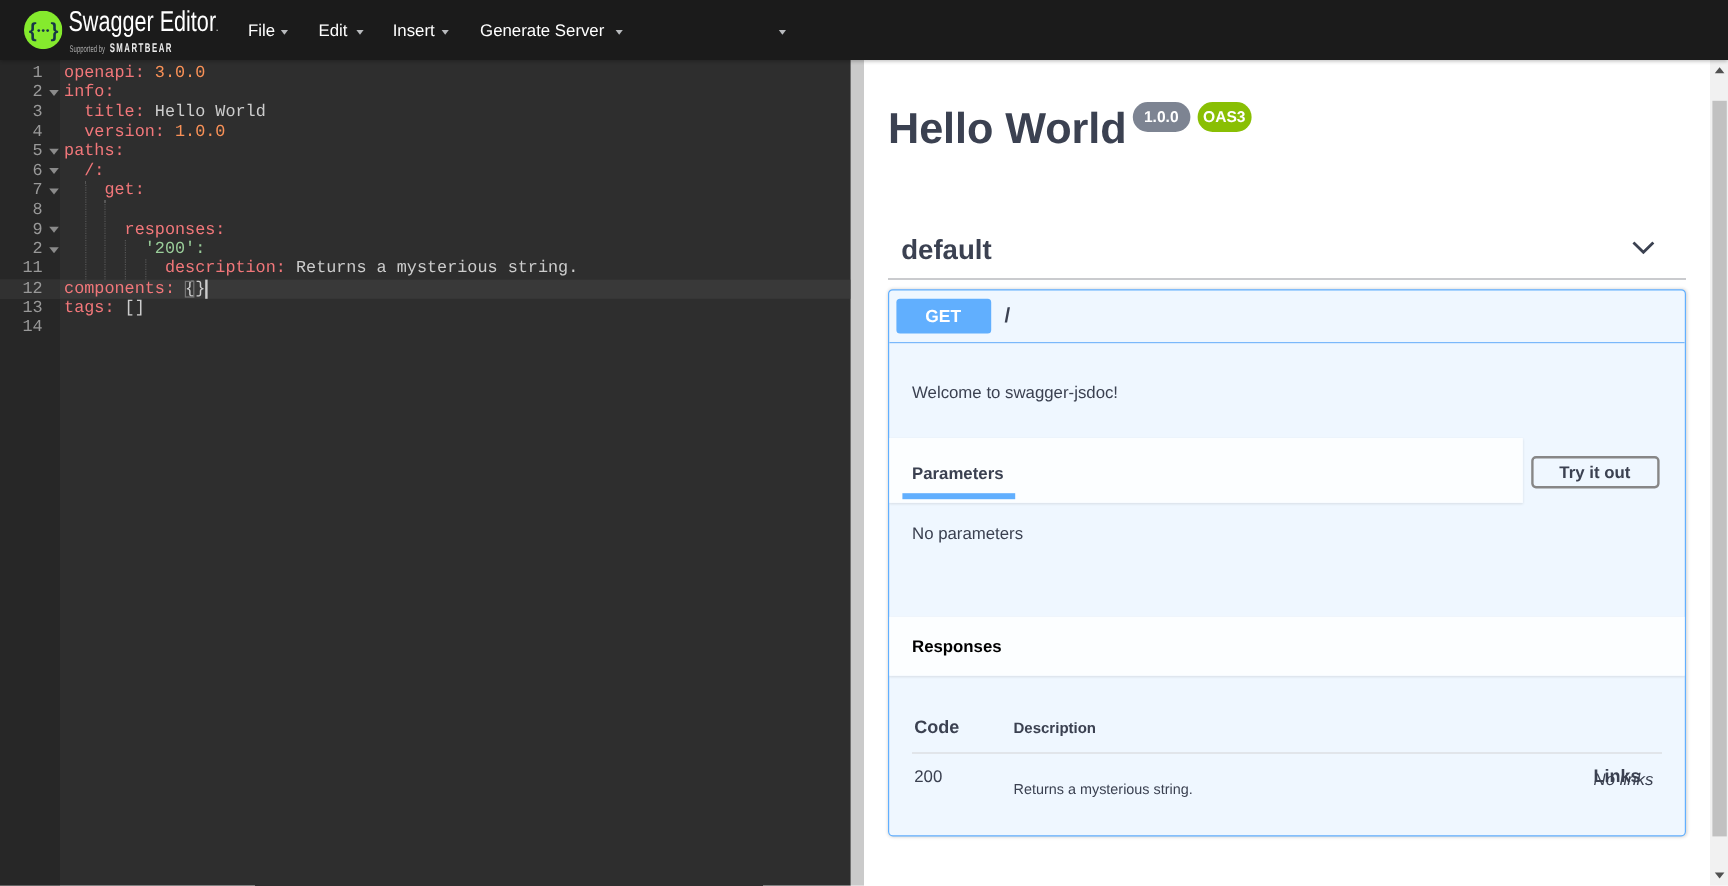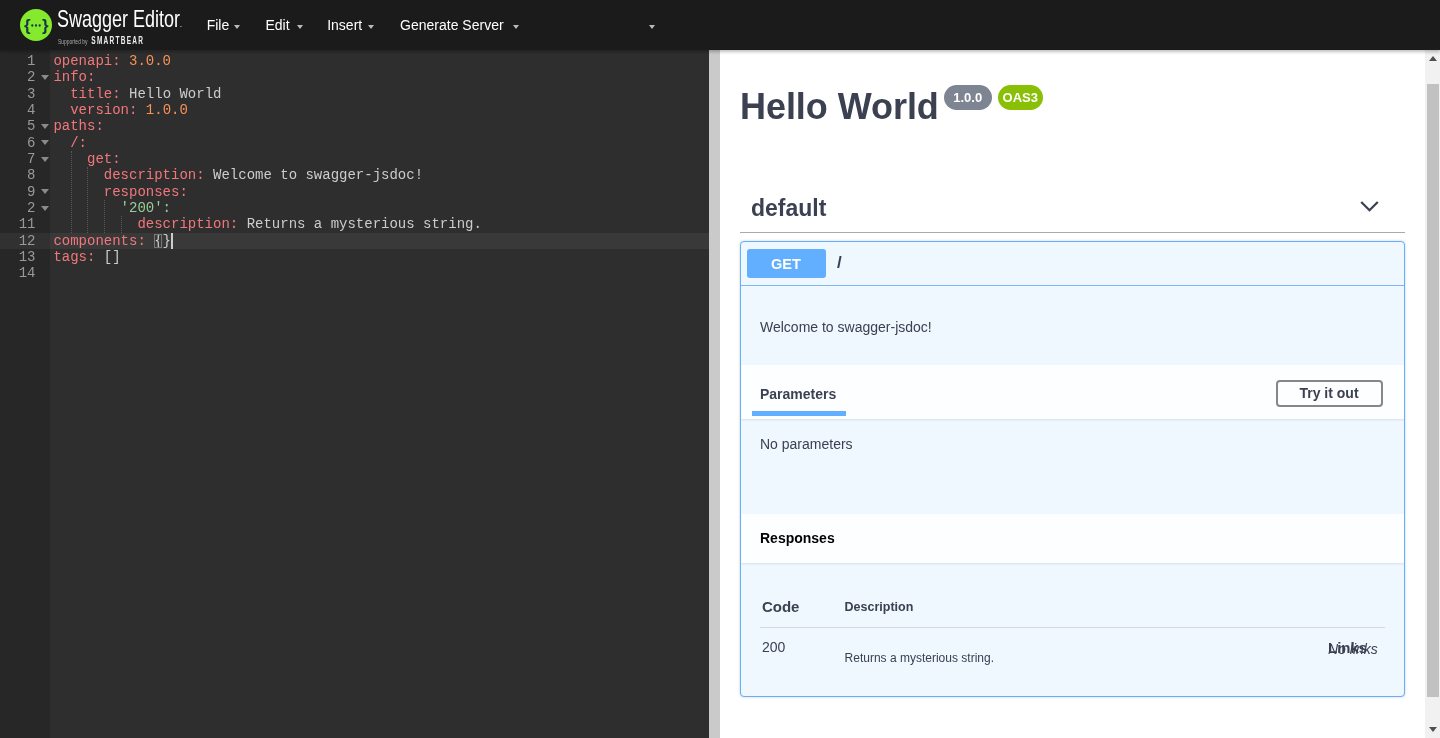--- a/index.html
+++ b/index.html
@@ -53,21 +53,21 @@
   #taghr{position:absolute;left:20px;top:182px;width:665px;height:1px;background:#a8aaae;}
   
   #opblock{position:absolute;left:20px;top:191px;width:665px;height:456px;box-sizing:border-box;
     border:1px solid #61affe;border-radius:4px;background:#eff7ff;box-shadow:0 0 3px rgba(0,0,0,.19);overflow:hidden;}
   
   #summary{position:absolute;left:0;top:0;width:663px;height:42.5px;border-bottom:1px solid #7ab8fb;}
   #getbtn{position:absolute;left:5.5px;top:7px;width:79px;height:29px;background:#61affe;border-radius:3px;
     color:#fff;font-size:14.5px;font-weight:bold;display:flex;align-items:center;justify-content:center;}
   #path{position:absolute;left:96px;top:11px;font-size:17px;font-weight:bold;color:#3b4151;line-height:19px;}
   #desc{position:absolute;left:19px;top:77px;font-size:14px;color:#3b4151;}
-  #phdr{position:absolute;left:0;top:123px;width:683px;height:54px;background:rgba(255,255,255,.8);
+  #phdr{position:absolute;left:0;top:123px;width:528px;height:54px;background:rgba(255,255,255,.8);
     box-shadow:0 1px 2px rgba(0,0,0,.1);}
   #ptab{position:absolute;left:19px;top:21px;font-size:14px;font-weight:bold;color:#3b4151;}
   #punder{position:absolute;left:11px;top:46px;width:93.5px;height:4.5px;background:#61affe;}
   #tryit{position:absolute;left:534.5px;top:14.5px;width:107px;height:27.5px;box-sizing:border-box;
     border:2px solid #878787;border-radius:4px;color:#3b4151;font-size:14px;font-weight:bold;
     display:flex;align-items:center;justify-content:center;background:transparent;}
   #noparams{position:absolute;left:19px;top:194px;font-size:14px;color:#3b4151;}
   #rhdr{position:absolute;left:0;top:272px;width:663px;height:48.5px;background:rgba(255,255,255,.8);
     box-shadow:0 1px 2px rgba(0,0,0,.1);}
   #rtab{position:absolute;left:19px;top:16px;font-size:14px;font-weight:bold;color:#000000;}
@@ -137,21 +137,20 @@
   <div class="ig" style="left:103.9px;top:150px;height:32.7px"></div>
   <div class="ig" style="left:120.6px;top:166.3px;height:16.35px"></div>
 
   <div class="cl" style="top:2.8px"><span class="k">openapi:</span> <span class="n">3.0.0</span></div>
   <div class="cl" style="top:19.2px"><span class="k">info:</span></div>
   <div class="cl" style="top:35.5px">  <span class="k">title:</span> Hello World</div>
   <div class="cl" style="top:51.9px">  <span class="k">version:</span> <span class="n">1.0.0</span></div>
   <div class="cl" style="top:68.2px"><span class="k">paths:</span></div>
   <div class="cl" style="top:84.5px">  <span class="k">/:</span></div>
   <div class="cl" style="top:100.9px">    <span class="k">get:</span></div>
-  <div class="cl" style="top:117.3px">      <span class="k">description:</span> Welcome to swagger-jsdoc!</div>
   <div class="cl" style="top:133.6px">      <span class="k">responses:</span></div>
   <div class="cl" style="top:150.0px">        <span class="s">'200':</span></div>
   <div class="cl" style="top:166.3px">          <span class="k">description:</span> Returns a mysterious string.</div>
   <div class="cl" style="top:182.7px"><span class="k">components:</span> {}</div>
   <div class="cl" style="top:199.0px"><span class="k">tags:</span> []</div>
   <div id="brk"></div>
   <div id="cursor"></div>
 </div>
 
 <div id="strip"></div>

